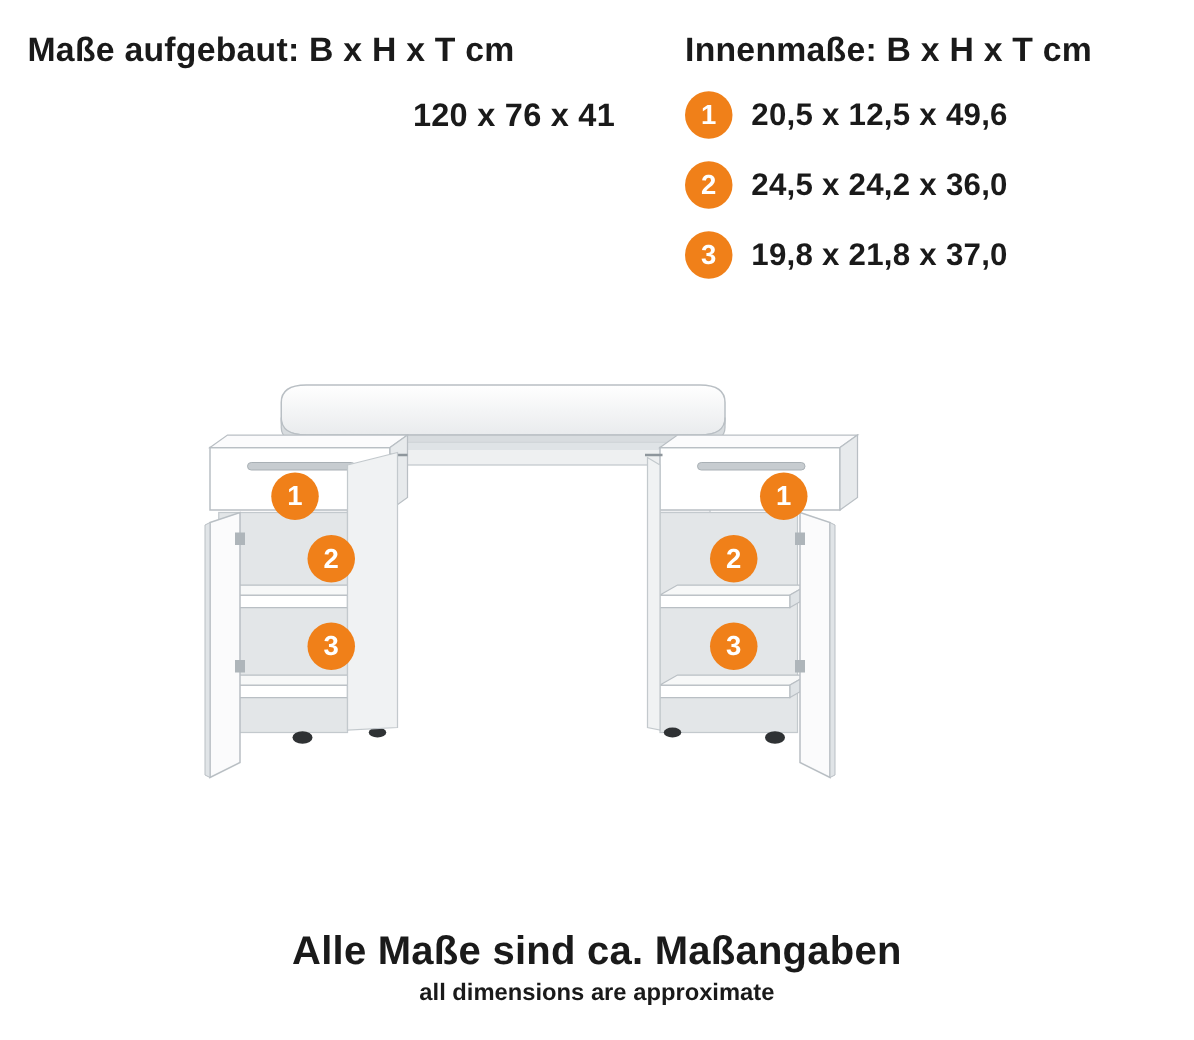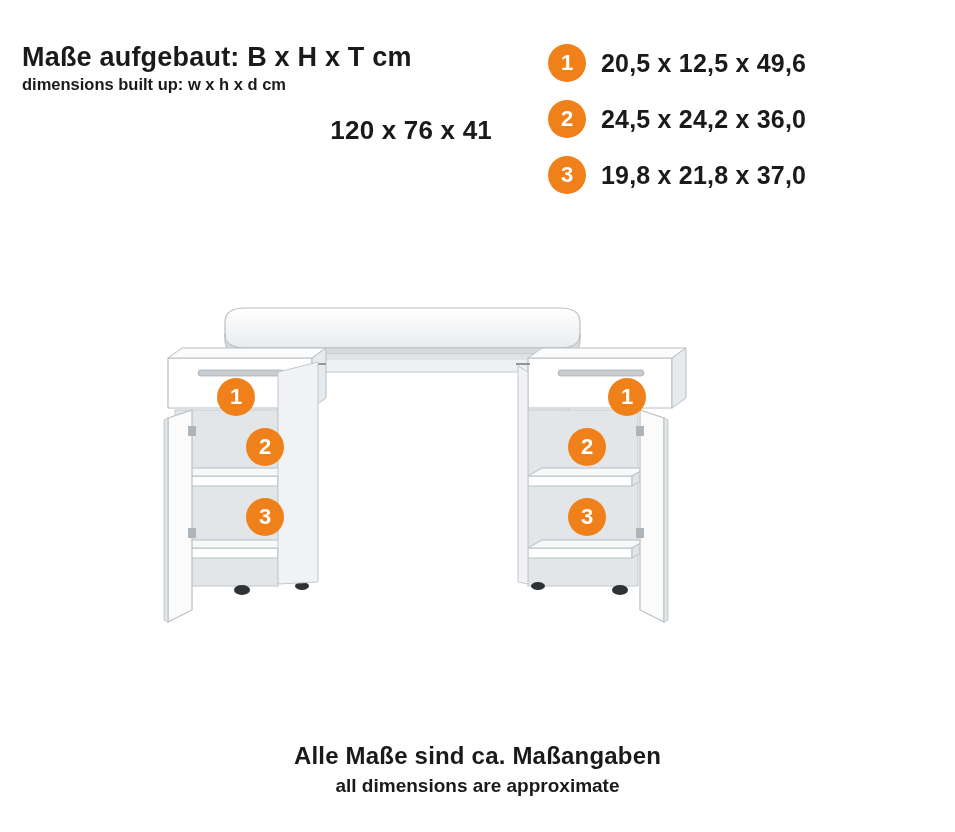--- a/index.html
+++ b/index.html
@@ -13,21 +13,21 @@
     position: relative;
     font-family: "Liberation Sans", sans-serif;
     color: #1a1a1a;
     overflow: hidden;
   }
 
   
   .hdr {
     position: absolute;
   }
-  .hdr-left  { left: 22px; top: 43px; width: 470px; }
+  .hdr-left  { left: 22px; top: 26px; width: 470px; }
   .hdr-right { left: 548px; top: 26px; width: 400px; }
 
   .hdr-title {
     font-size: 27px;
     font-weight: bold;
     letter-spacing: 0.2px;
     line-height: 1.08;
     white-space: nowrap;
   }
   .hdr-sub {
@@ -106,40 +106,40 @@
 
   
   .footer {
     position: absolute;
     left: 0;
     right: 0;
     top: 742px;
     text-align: center;
   }
   .footer-de {
-    font-size: 24px;
+    font-size: 32px;
     font-weight: bold;
     letter-spacing: 0.2px;
   }
   .footer-en {
     font-size: 19px;
     font-weight: bold;
     margin-top: 5px;
   }
 </style>
 </head>
 <body>
 
 <div class="hdr hdr-left">
   <div class="hdr-title">Maße aufgebaut: B x H x T cm</div>
-  <div class="hdr-sub">dimensions built up: w x h x d cm</div>
   <div class="built-value">120 x 76 x 41</div>
 </div>
 
 <div class="hdr hdr-right">
+  <div class="hdr-title">Innenmaße: B x H x T cm</div>
 
   <div class="dim-list">
     <div class="dim-row">
       <div class="badge">1</div>
       <div class="dim-text">20,5 x 12,5 x 49,6</div>
     </div>
     <div class="dim-row">
       <div class="badge">2</div>
       <div class="dim-text">24,5 x 24,2 x 36,0</div>
     </div>

